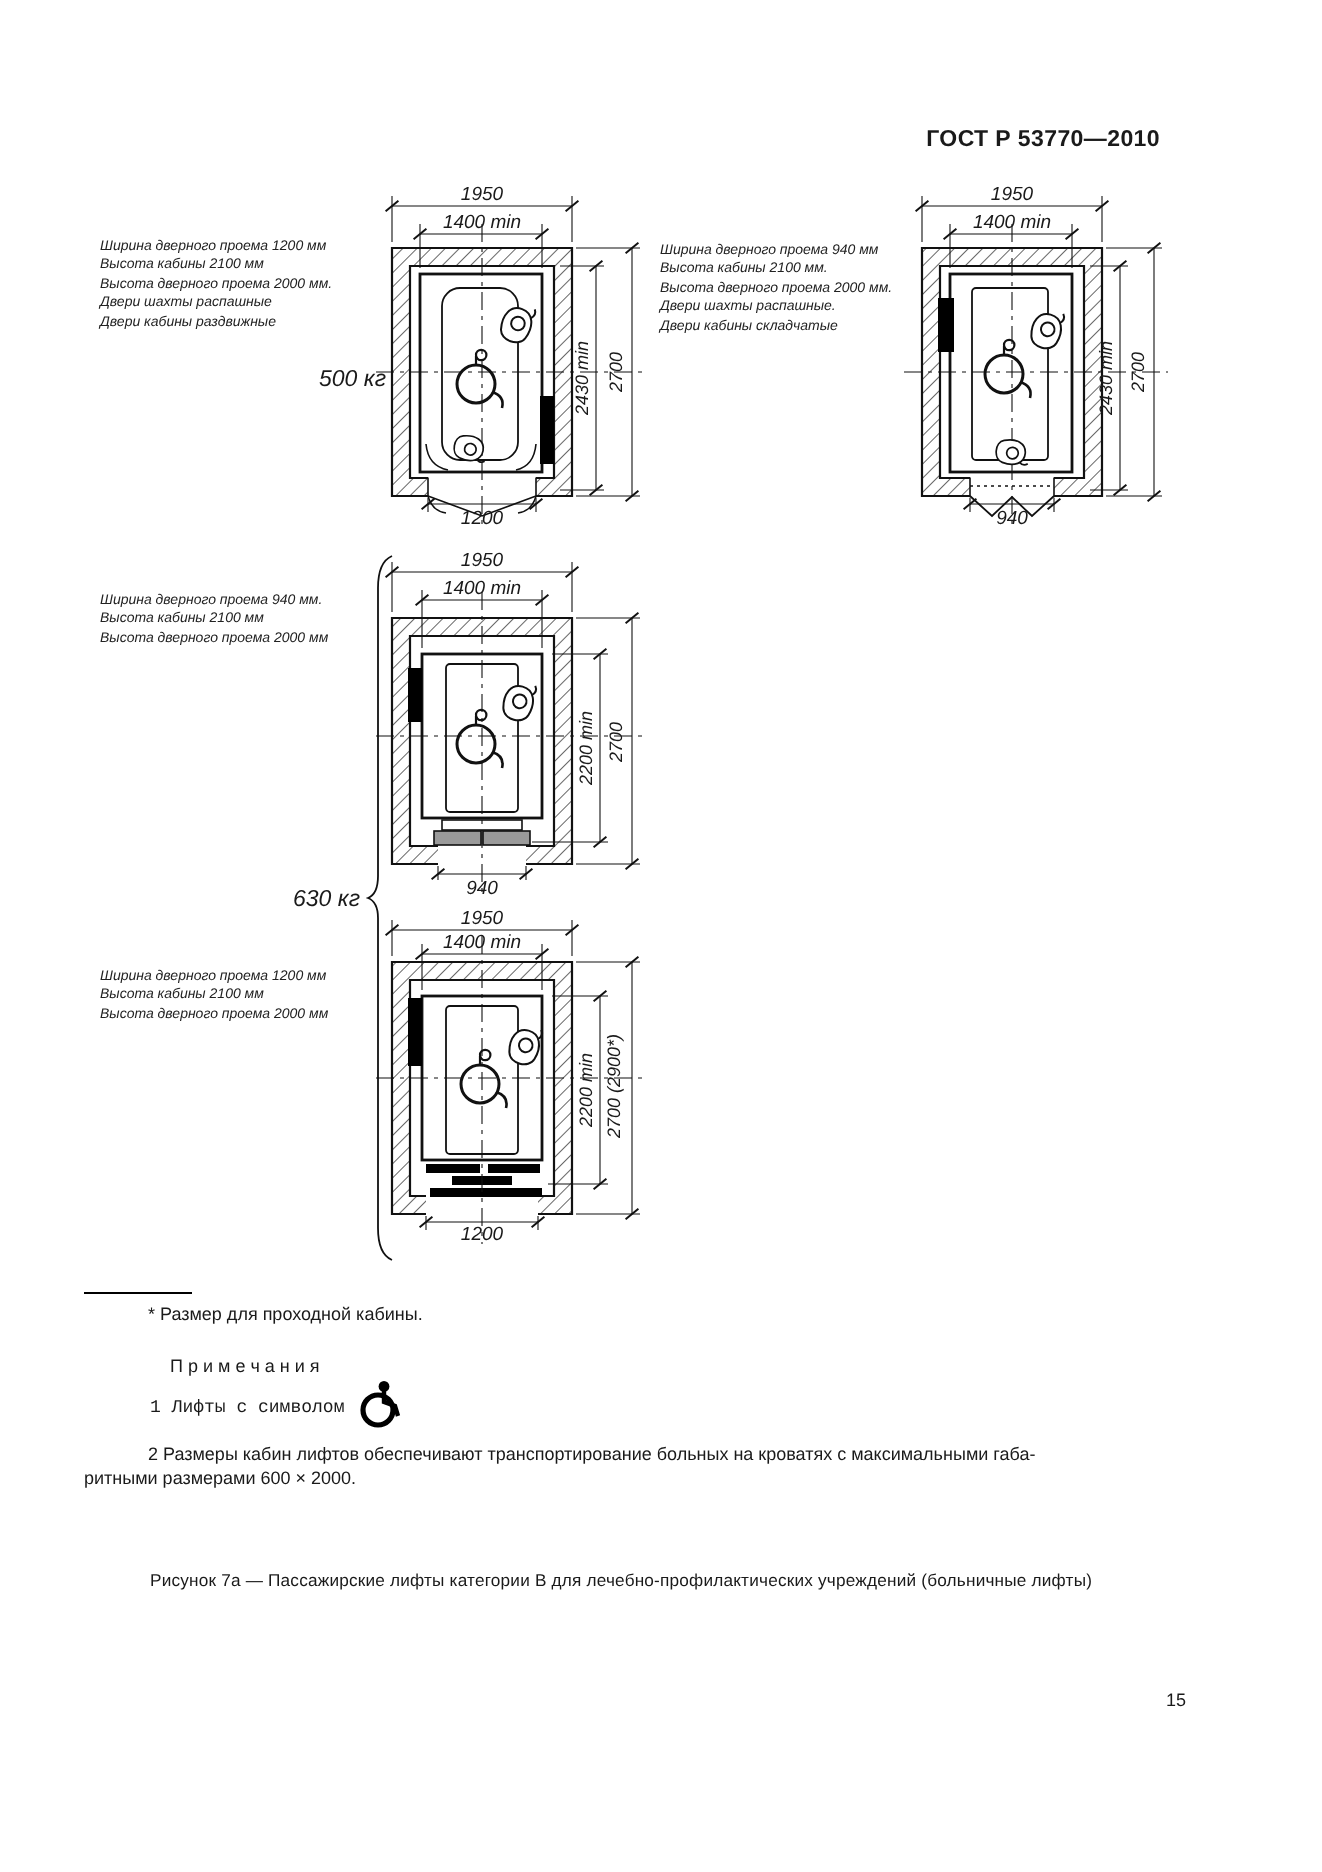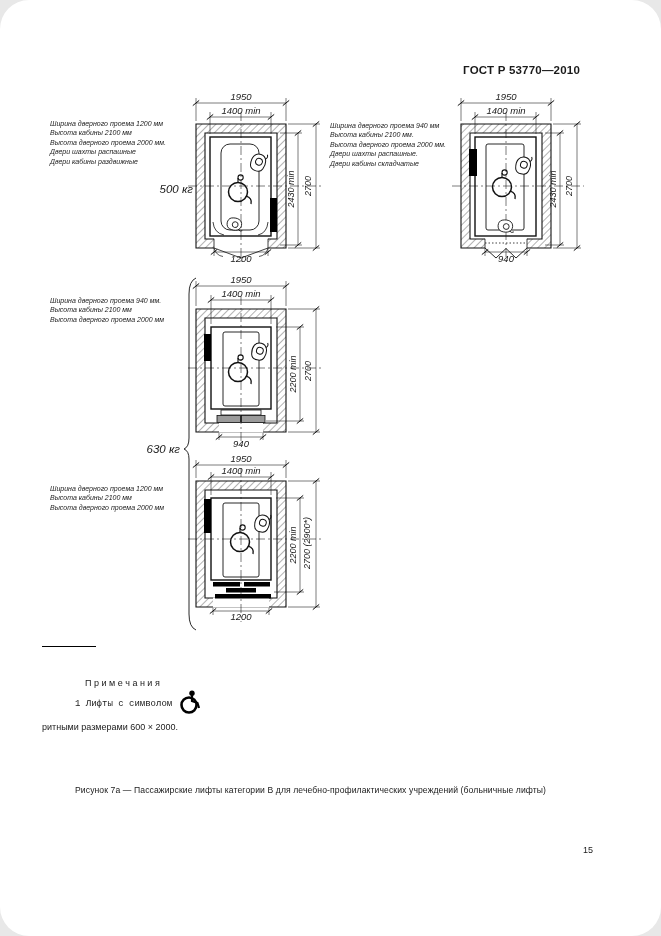--- a/index.html
+++ b/index.html
@@ -1,18 +1,18 @@
 <!DOCTYPE html>
 <html><head>
 <meta charset="utf-8">
 <style>
   html,body{margin:0;padding:0;background:#e8e8e8;}
   .page{
     position:relative;width:661px;height:936px;margin:0 auto;background:#ffffff;
-    font-family:"Liberation Sans",sans-serif;color:#1a1a1a;overflow:hidden;border-radius:29px;
+    font-family:"Liberation Sans",sans-serif;color:#1a1a1a;overflow:hidden;
   }
   .hdr{
     position:absolute;top:64px;right:81px;font-size:11.5px;font-weight:bold;
     letter-spacing:.2px;white-space:nowrap;
   }
   .anno{
     position:absolute;font-style:italic;font-size:7px;line-height:9.4px;
     white-space:nowrap;color:#222;
   }
   .drawing{position:absolute;left:0;top:0;}
@@ -279,32 +279,34 @@
       <text class="dimv" x="296" y="545" text-anchor="middle" transform="rotate(-90 296 545)">2200 min</text>
       <text class="dimv" x="310" y="543" text-anchor="middle" transform="rotate(-90 310 543)">2700 (2900*)</text>
       <text class="dim" x="241" y="620" text-anchor="middle">1200</text>
     </g>
 
     <path d="M196,278 Q189,281 189,294 L189,438 Q189,447 184,449 Q189,451 189,459 L189,614 Q189,627 196,630" fill="none" stroke="#111" stroke-width="0.9"></path>
     <text class="weight" x="180" y="453" text-anchor="end">630 кг</text>
   </svg>
 
   <div class="fnrule"></div>
+  <div class="fntext">* Размер для проходной кабины.</div>
   <div class="noteshead">П р и м е ч а н и я</div>
 
   <div class="note1">
     <span class="seg">1  Лифты с символом</span>
     <span class="ico">
       <svg width="22" height="25" viewBox="0 0 22 25">
         <circle cx="10" cy="15" r="7.5" fill="none" stroke="#000" stroke-width="2.6"></circle>
         <circle cx="13" cy="3.2" r="2.7" fill="#000"></circle>
         <path d="M13,4 L13,11 L18.5,13 L20,18" fill="none" stroke="#000" stroke-width="2.2"></path>
       </svg>
     </span>
   </div>
 
   <div class="note2">
+    <div class="l1">2  Размеры кабин лифтов обеспечивают транспортирование больных на кроватях с максимальными габа-</div>
     <div class="l2">ритными размерами 600 × 2000.</div>
   </div>
 
   <div class="caption">Рисунок 7а — Пассажирские лифты категории В для лечебно-профилактических учреждений (больничные лифты)</div>
   <div class="pagenum">15</div>
 </div>
 
 </body></html>

